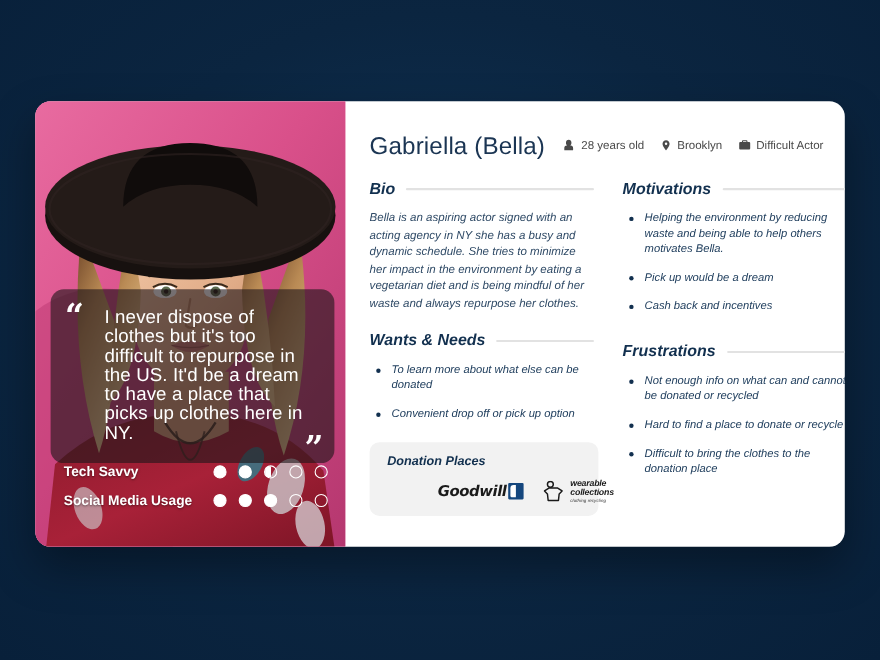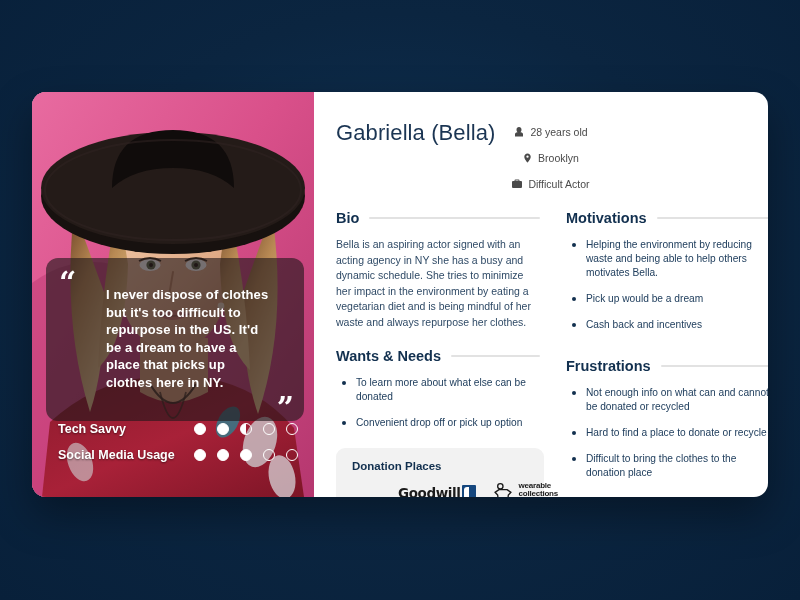--- a/index.html
+++ b/index.html
@@ -56,25 +56,25 @@
     left: 14px;
     right: 10px;
     bottom: 76px;
     background: rgba(32,22,26,.62);
     border-radius: 12px;
     padding: 12px 16px 14px 44px;
     box-sizing: border-box;
   }
   .quote-text {
     color: #ffffff;
-    font-size: 13px;
+    font-size: 17px;
     line-height: 17.5px;
-    font-weight: 700;
+    font-weight: 400;
     letter-spacing: .1px;
-    margin: 16px;
+    margin: 5px;
   }
   .quote-mark {
     position: absolute;
     color: #ffffff;
     font-size: 30px;
     line-height: 1;
     font-family: "DejaVu Serif", serif;
     font-weight: 700;
     user-select: none;
   }
@@ -140,37 +140,36 @@
     font-weight: 400;
     letter-spacing: .1px;
     white-space: nowrap;
   }
   .meta-list {
     display: flex;
     align-items: center;
     gap: 14px;
     position: relative;
     top: -2px;
-    flex-direction: column;
   }
   .meta-item {
     display: flex;
     align-items: center;
     gap: 5px;
     font-size: 10.5px;
     color: #4a4a4a;
     white-space: nowrap;
   }
   .meta-item svg { display:block; }
 
   .cols {
     display: flex;
     gap: 26px;
   }
-  .col { width: 204px; flex: 0 0 204px; }
+  .col { width: 204px; flex: 0 0 204px; font-style: italic; }
 
   .section { margin-bottom: 18px; }
 
   .sec-head {
     display: flex;
     align-items: center;
     gap: 10px;
     margin-bottom: 11px;
   }
   .sec-title {

